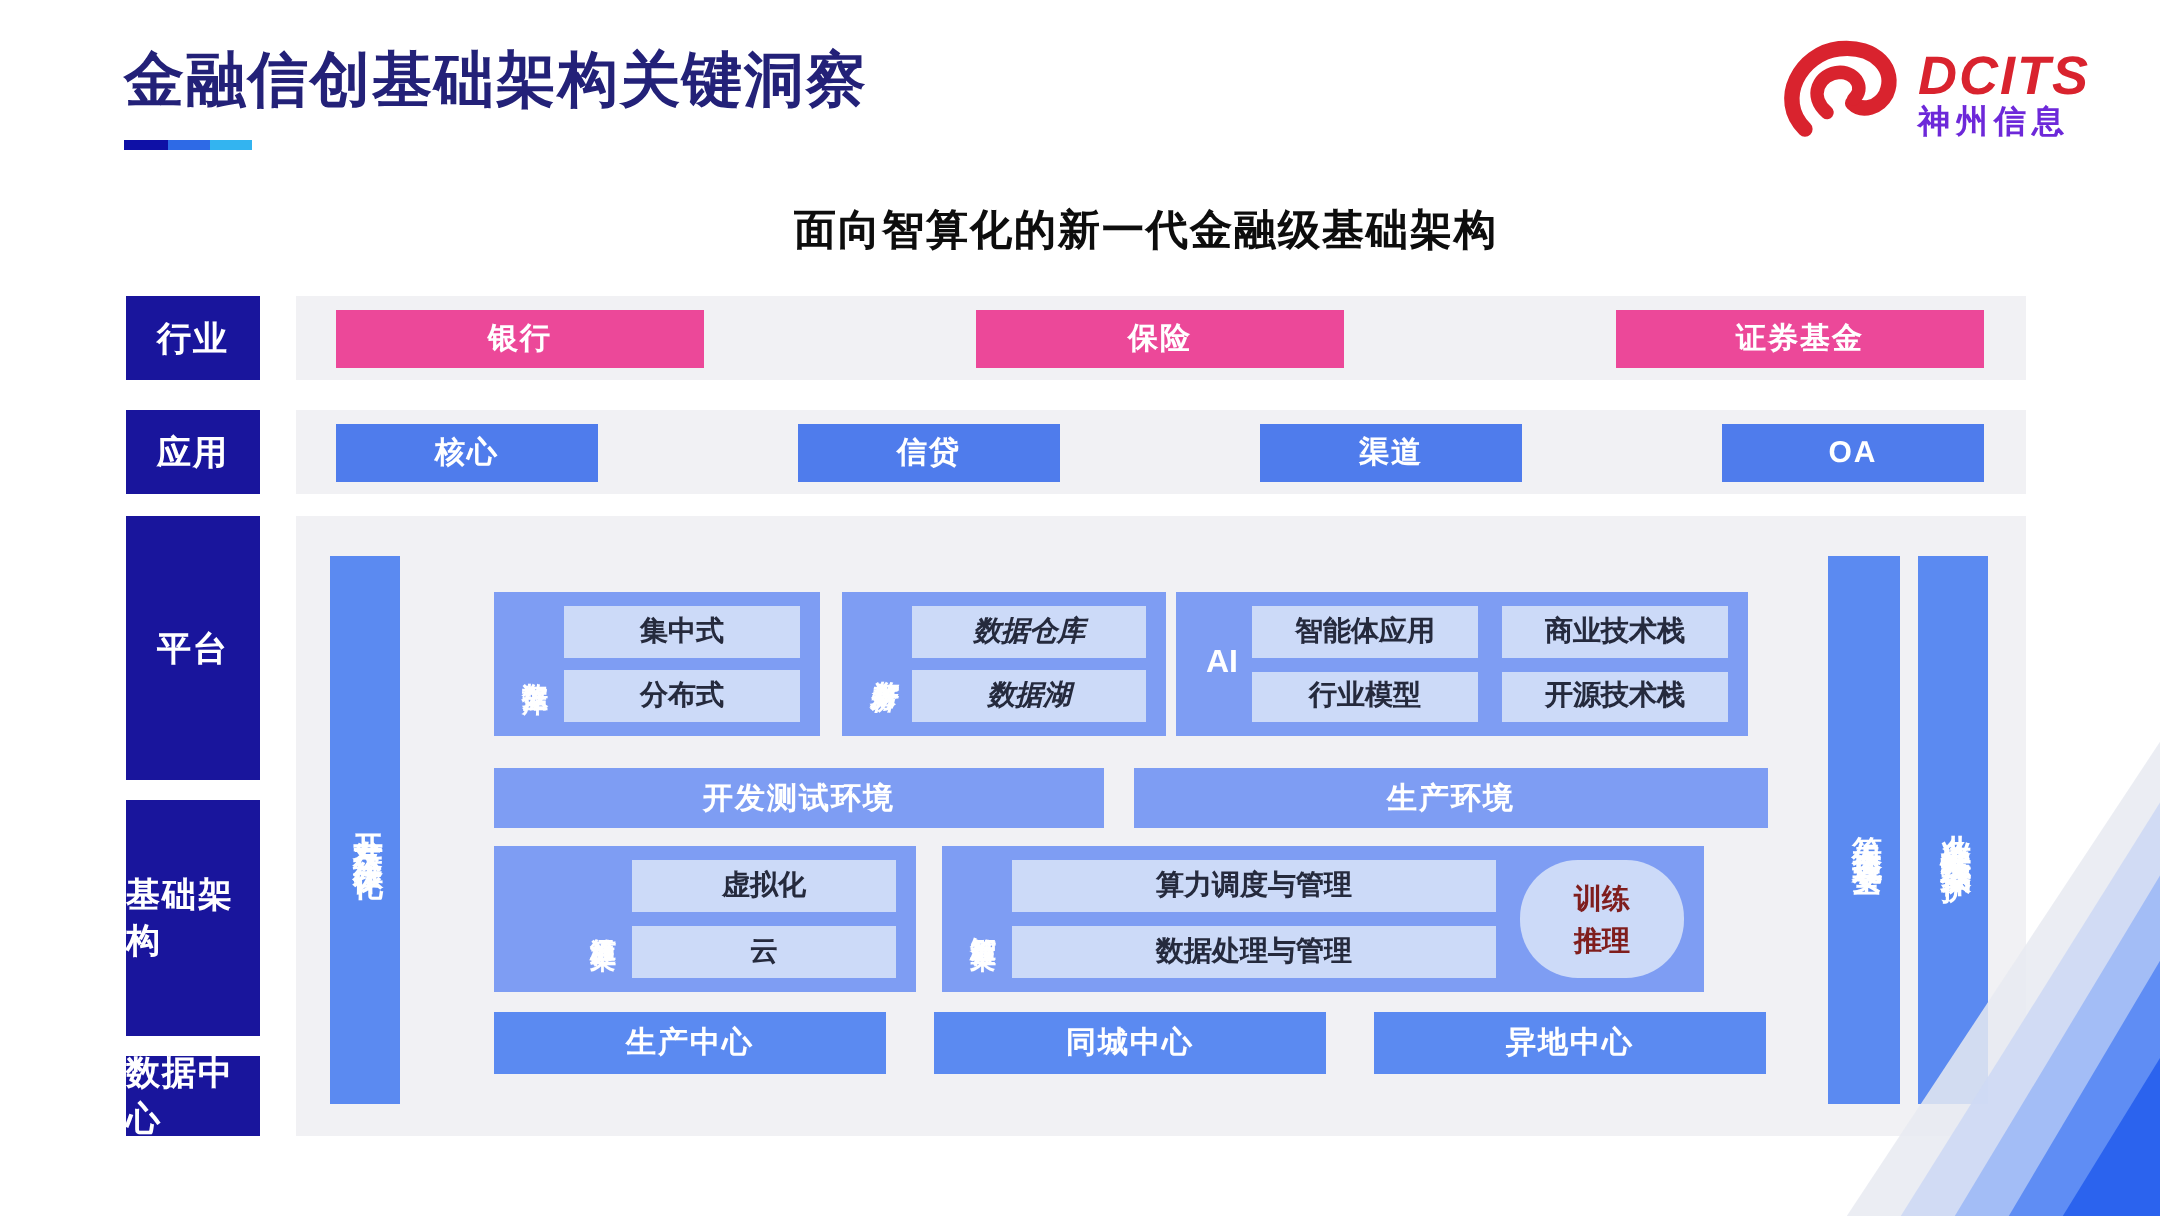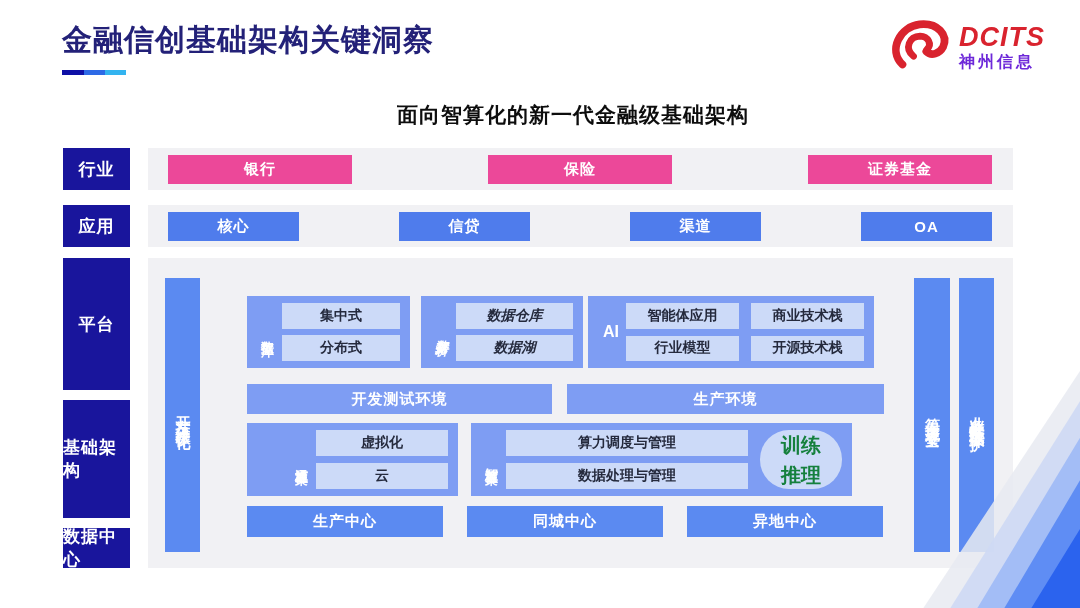--- a/index.html
+++ b/index.html
@@ -110,22 +110,22 @@
   }
   .env-dev { width:305px; margin-right:15px; }
   .env-prod { width:317px; }
 
   .frameworks-row { display:flex; height:73px; margin-bottom:10px; }
   .fw { background:#7e9df3; display:flex; padding:7px 10px 7px 5px; }
   .fw-general { width:211px; margin-right:13px;padding-left:39px; }
   .fw-ai { width:381px; }
   .fw-mid { flex:1; display:flex; flex-direction:column; justify-content:space-between; }
   .side-chip {
-    width:82px; margin-left:12px; flex:none; background:#ccdaf8; color:#15803d;
-    font-size:20px; font-weight:bold; display:flex; align-items:center; justify-content:center;
+    width:82px; margin-left:12px; flex:none; background:#ccdaf8; color:#7f1d1d;
+    font-size:14px; font-weight:bold; display:flex; align-items:center; justify-content:center;
     white-space:pre-line; text-align:center; line-height:1.5;border-radius:29px;
   }
 
   .centers-row { display:flex; height:31px; }
   .center-btn {
     background:#5b8af1; color:#fff; font-weight:bold; font-size:15px; letter-spacing:1px;
     display:flex; align-items:center; justify-content:center; width:196px;
   }
   .center-btn + .center-btn { margin-left:24px; }
 

